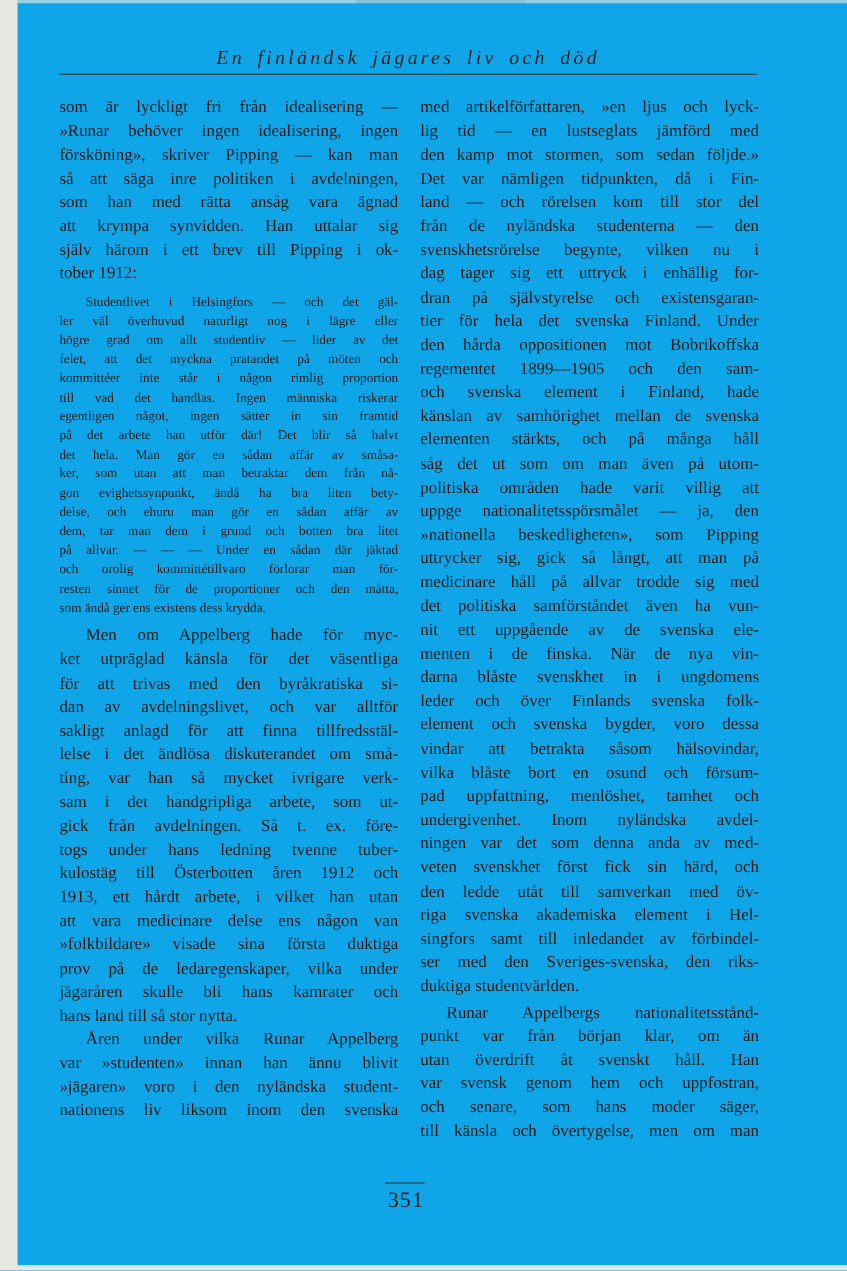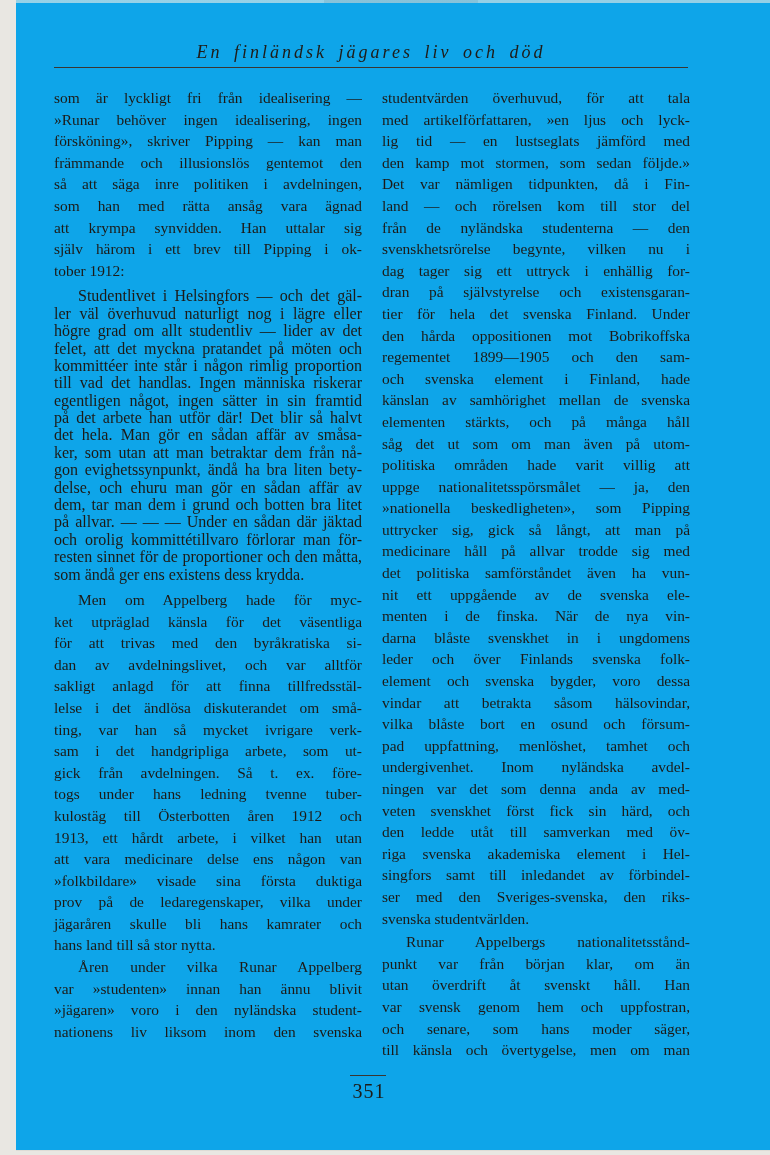--- a/index.html
+++ b/index.html
@@ -39,21 +39,21 @@
     position: absolute; top: 87px; width: 308px;
     font-size: 15.4px;
     line-height: 21.6px;
     text-align: justify;
   }
   .col.left { left: 38px; }
   .col.right { left: 366px; }
   .line { display: block; text-align: justify; text-align-last: justify; white-space: nowrap; height: 21.6px; }
   .line.last { text-align-last: left; }
   .line.indent { padding-left: 24px; }
-  .quote .line { font-size: 16px; line-height: 17.4px; height: 17.4px; }
+  .quote .line { font-size: 12px; line-height: 17.4px; height: 17.4px; }
   .quote { margin-top: 6px; margin-bottom: 6px; }
   .quote .line.indent { padding-left: 24px; }
   .after-quote { margin-top: 4px; }
   .page-rule {
     position: absolute; left: 334px; top: 1075px; width: 36px; height: 0;
     border-top: 1.2px solid #3a3631;
   }
   .page-number {
     position: absolute; left: 318px; top: 1080px; width: 70px;
     text-align: center;
@@ -68,21 +68,20 @@
   <div class="top-edge"></div>
 
   <div class="running-head">En finländsk jägares liv och död</div>
   <div class="head-rule"></div>
 
   <div class="col left">
     <div>
       <span class="line">som är lyckligt fri från idealisering —</span>
       <span class="line">»Runar behöver ingen idealisering, ingen</span>
       <span class="line">försköning», skriver Pipping — kan man</span>
-      <span class="line">främmande och illusionslös gentemot den</span>
       <span class="line">så att säga inre politiken i avdelningen,</span>
       <span class="line">som han med rätta ansåg vara ägnad</span>
       <span class="line">att krympa synvidden. Han uttalar sig</span>
       <span class="line">själv härom i ett brev till Pipping i ok-</span>
       <span class="line last">tober 1912:</span>
     </div>
 
     <div class="quote">
       <span class="line indent">Studentlivet i Helsingfors — och det gäl-</span>
       <span class="line">ler väl överhuvud naturligt nog i lägre eller</span>
@@ -126,21 +125,20 @@
     <div>
       <span class="line indent">Åren under vilka Runar Appelberg</span>
       <span class="line">var »studenten» innan han ännu blivit</span>
       <span class="line">»jägaren» voro i den nyländska student-</span>
       <span class="line">nationens liv liksom inom den svenska</span>
     </div>
   </div>
 
   <div class="col right">
     <div>
-      <span class="line">studentvärden överhuvud, för att tala</span>
       <span class="line">med artikelförfattaren, »en ljus och lyck-</span>
       <span class="line">lig tid — en lustseglats jämförd med</span>
       <span class="line">den kamp mot stormen, som sedan följde.»</span>
       <span class="line">Det var nämligen tidpunkten, då i Fin-</span>
       <span class="line">land — och rörelsen kom till stor del</span>
       <span class="line">från de nyländska studenterna — den</span>
       <span class="line">svenskhetsrörelse begynte, vilken nu i</span>
       <span class="line">dag tager sig ett uttryck i enhällig for-</span>
       <span class="line">dran på självstyrelse och existensgaran-</span>
       <span class="line">tier för hela det svenska Finland. Under</span>
@@ -164,21 +162,21 @@
       <span class="line">vindar att betrakta såsom hälsovindar,</span>
       <span class="line">vilka blåste bort en osund och försum-</span>
       <span class="line">pad uppfattning, menlöshet, tamhet och</span>
       <span class="line">undergivenhet. Inom nyländska avdel-</span>
       <span class="line">ningen var det som denna anda av med-</span>
       <span class="line">veten svenskhet först fick sin härd, och</span>
       <span class="line">den ledde utåt till samverkan med öv-</span>
       <span class="line">riga svenska akademiska element i Hel-</span>
       <span class="line">singfors samt till inledandet av förbindel-</span>
       <span class="line">ser med den Sveriges-svenska, den riks-</span>
-      <span class="line last">svenska studentvärlden.</span>
+      <span class="line last">duktiga studentvärlden.</span>
     </div>
     <div style="margin-top:2px;">
       <span class="line indent">Runar Appelbergs nationalitetsstånd-</span>
       <span class="line">punkt var från början klar, om än</span>
       <span class="line">utan överdrift åt svenskt håll. Han</span>
       <span class="line">var svensk genom hem och uppfostran,</span>
       <span class="line">och senare, som hans moder säger,</span>
       <span class="line">till känsla och övertygelse, men om man</span>
     </div>
   </div>

